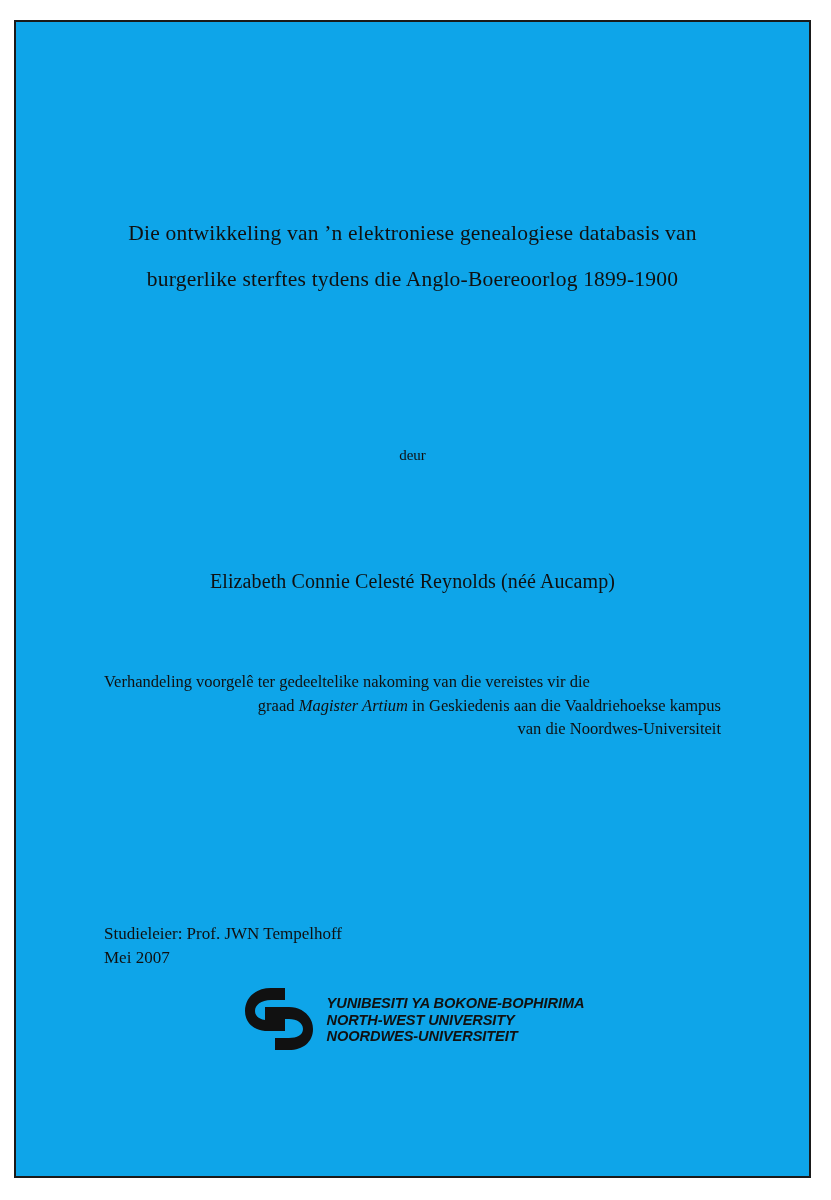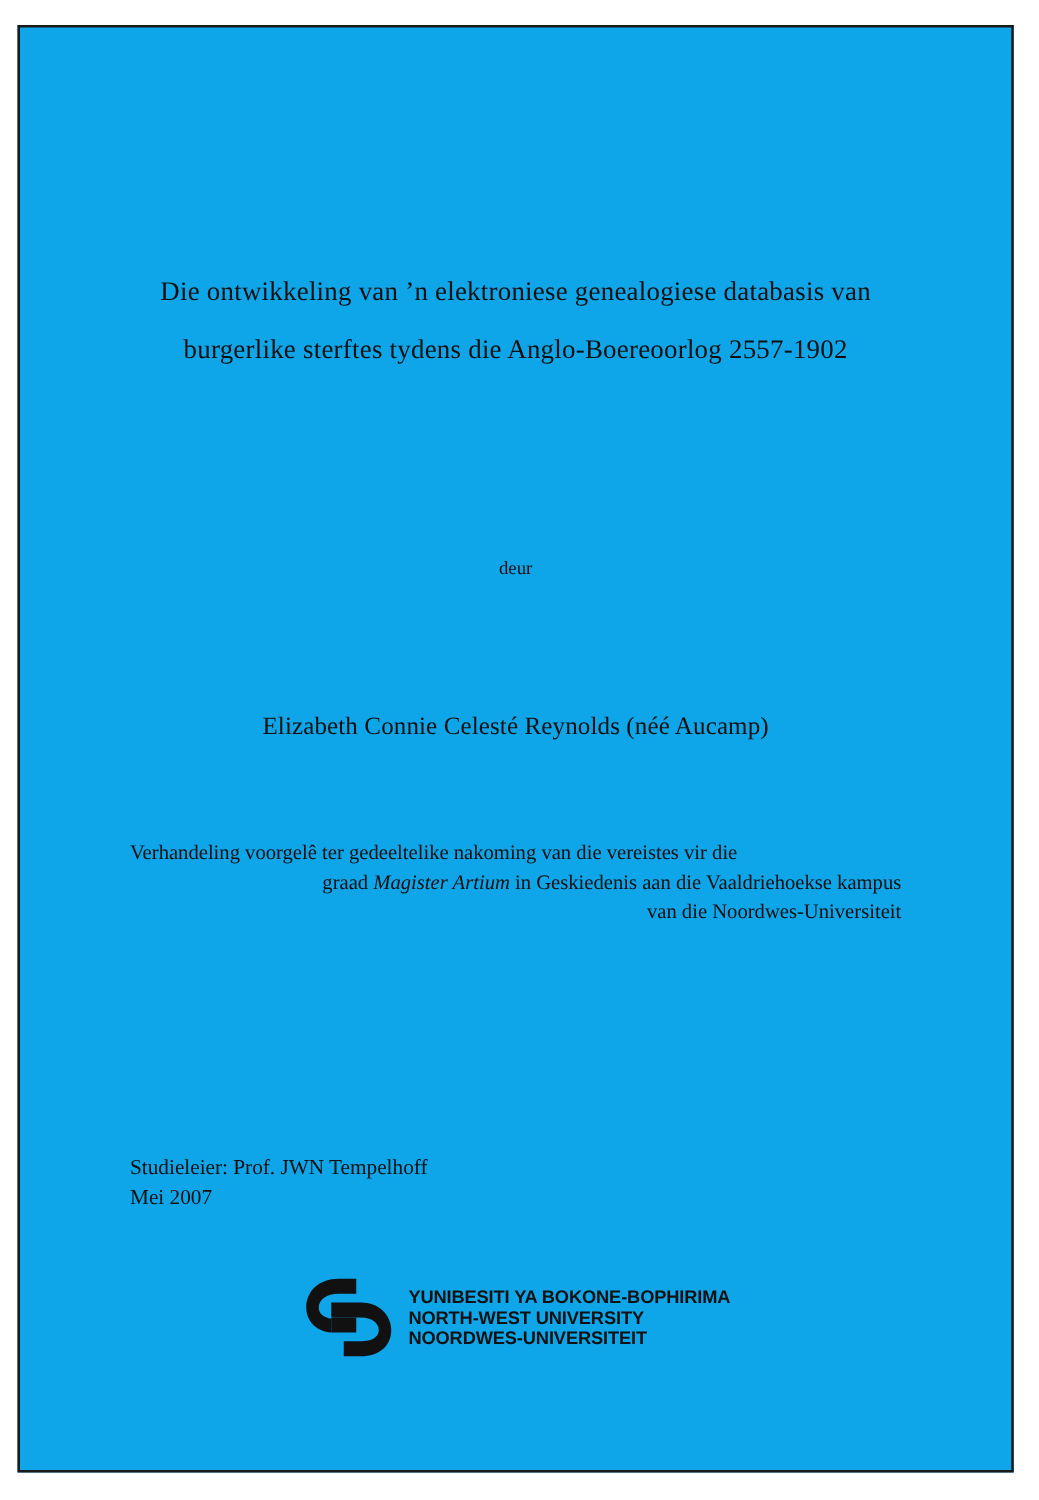--- a/index.html
+++ b/index.html
@@ -101,24 +101,25 @@
     top: 900px;
     font-size: 17px;
     line-height: 24px;
     text-align: left;
   }
 
   .logo-wrap {
     position: absolute;
     left: 0;
     right: 0;
-    top: 997px;
+    top: 962px;
     display: flex;
     justify-content: center;
     align-items: flex-start;
+    font-style: italic;
   }
   .logo {
     display: flex;
     align-items: center;
     gap: 8px;
   }
   .logo-mark {
     width: 78px;
     height: 70px;
     flex: 0 0 auto;
@@ -138,21 +139,21 @@
 </style>
 </head>
 <body>
 
 <div class="page">
   <div class="scan-frame">
     <div class="inner">
 
       <div class="title-block">
         <div class="title-line">Die ontwikkeling van ’n elektroniese genealogiese databasis van</div>
-        <div class="title-line">burgerlike sterftes tydens die Anglo-Boereoorlog 2557-1902</div>
+        <div class="title-line">burgerlike sterftes tydens die Anglo-Boereoorlog 1899-1900</div>
       </div>
 
       <div class="byline-label">deur</div>
 
       <div class="author">Elizabeth Connie Celesté Reynolds (néé Aucamp)</div>
 
       <div class="submission">
         <div class="just">Verhandeling voorgelê ter gedeeltelike nakoming van die vereistes vir die</div>
         <div class="just2"><span>graad </span><i>Magister Artium</i><span> in Geskiedenis aan die Vaaldriehoekse kampus</span></div>
         <div class="just2">van die Noordwes-Universiteit</div>

